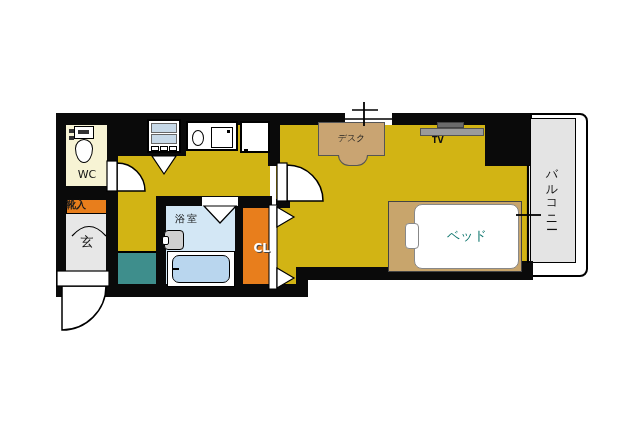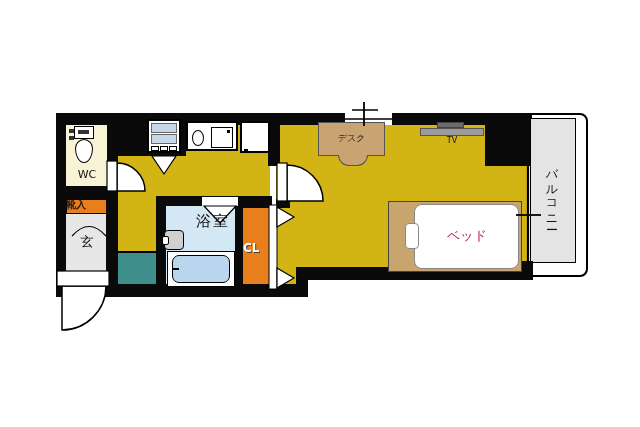--- a/index.html
+++ b/index.html
@@ -115,20 +115,20 @@
     <line x1="364" y1="102" x2="364" y2="126" stroke="#000" stroke-width="1.8"></line>
     <line x1="352" y1="110" x2="378" y2="110" stroke="#000" stroke-width="1.5"></line>
 
     <line x1="528" y1="165" x2="528" y2="263" stroke="#000" stroke-width="2.2"></line>
     <line x1="516" y1="215" x2="541" y2="215" stroke="#000" stroke-width="1.8"></line>
   </svg>
 
   <div class="abs lbl" style="left:70px;top:169px;width:34px;text-align:center;font-size:11px;">WC</div>
   <div class="abs lbl" style="left:66px;top:200px;width:42px;text-align:left;font-size:10px;font-weight:bold;color:#1a1a1a;">靴入</div>
   <div class="abs lbl" style="left:66px;top:235px;width:42px;text-align:center;font-size:13px;">玄</div>
-  <div class="abs lbl" style="left:180px;top:214px;width:66px;text-align:center;font-size:15px;letter-spacing:2px;">浴室</div>
-  <div class="abs lbl" style="left:243px;top:242px;width:27px;text-align:left;font-size:12px;font-weight:bold;color:#fff;text-shadow:1px 1px 0 #444;">CL</div>
+  <div class="abs lbl" style="left:154px;top:214px;width:66px;text-align:center;font-size:10px;letter-spacing:2px;">浴室</div>
+  <div class="abs lbl" style="left:243px;top:242px;width:27px;text-align:right;font-size:12px;font-weight:bold;color:#fff;text-shadow:1px 1px 0 #444;">CL</div>
   <div class="abs lbl" style="left:318px;top:134px;width:67px;text-align:center;font-size:9px;color:#222;">デスク</div>
-  <div class="abs lbl" style="left:432px;top:137px;width:40px;text-align:center;font-size:8px;font-weight:normal;">TV</div>
-  <div class="abs lbl" style="left:424px;top:229px;width:86px;text-align:center;font-size:13px;color:#be185d;">ベッド</div>
+  <div class="abs lbl" style="left:432px;top:137px;width:40px;font-size:8px;font-weight:bold;">TV</div>
+  <div class="abs lbl" style="left:424px;top:229px;width:86px;text-align:center;font-size:13px;color:#0f766e;">ベッド</div>
   <div class="abs lbl vtext" style="left:546px;top:160px;height:105px;font-size:12px;">バルコニー</div>
 
 </div>
 
 </body></html>

